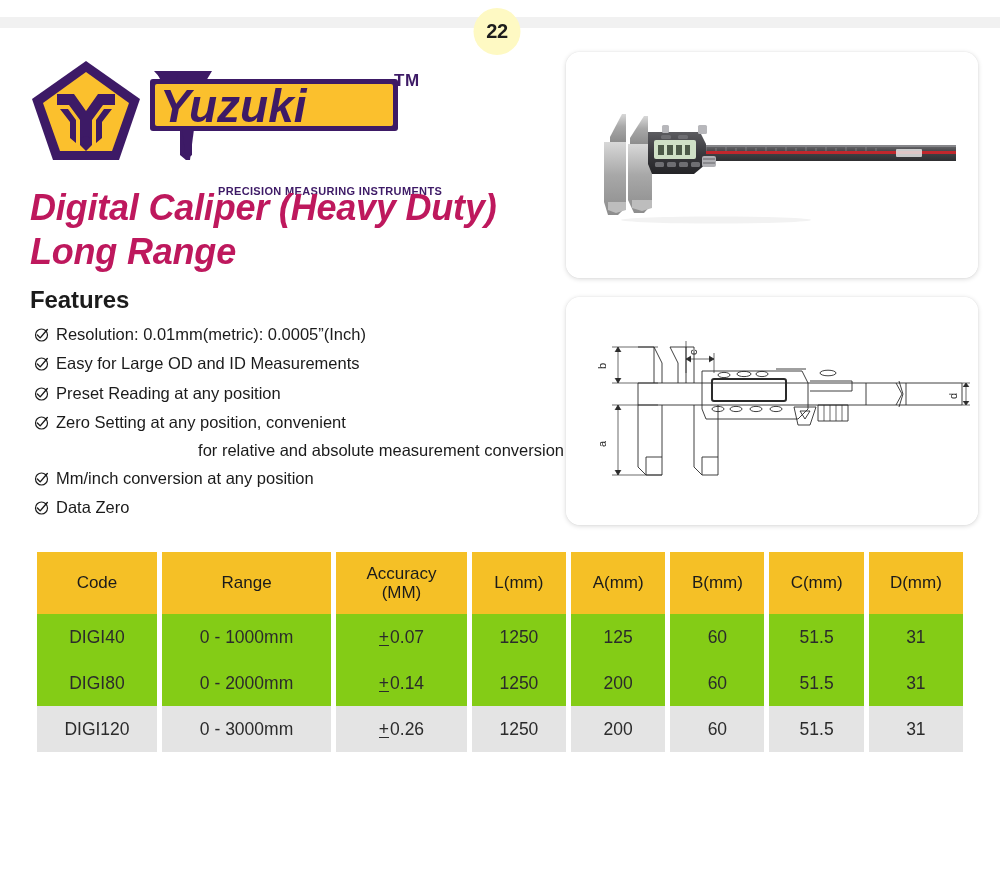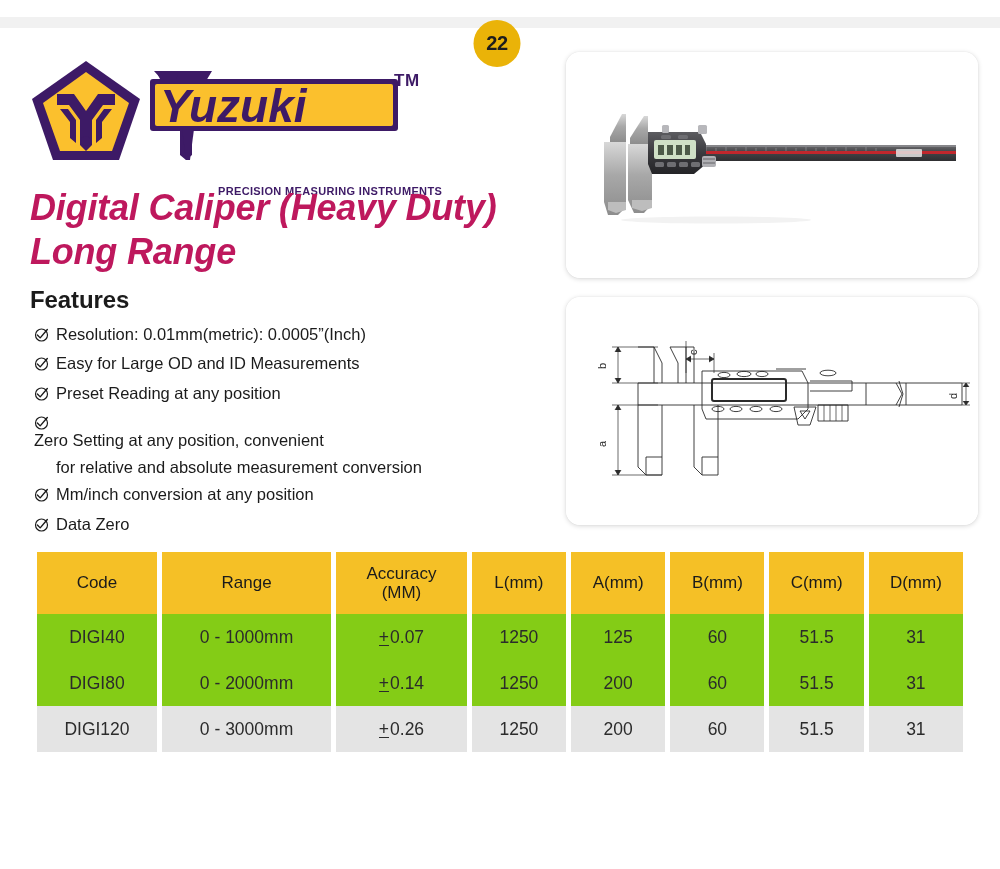--- a/index.html
+++ b/index.html
@@ -21,25 +21,25 @@
 
   
   .top-band {
     position: absolute;
     left: 0; top: 17px;
     width: 1000px; height: 11px;
     background: #f1f1f1;
   }
   .page-badge {
     position: absolute;
-    left: 497px; top: 20px;
+    left: 497px; top: 8px;
     transform: translateX(-50%);
     width: 47px; height: 47px;
     border-radius: 50%;
-    background: #eab308;
+    background: #fef9c3;
     display: flex;
     align-items: center;
     justify-content: center;
     font-size: 20px;
     font-weight: bold;
     color: #1d1d1d;
     letter-spacing: -0.3px;
   }
 
   
@@ -123,20 +123,21 @@
   }
   .feature-text { flex: 1 1 auto; }
   .feature-cont {
     display: block;
     padding-left: 22px;
     font-size: 16.5px;
     color: #1b1b1b;
     line-height: 1.02;
     margin-top: 10px;
     white-space: nowrap;
+    text-align: right;
   }
 
   
   .card {
     position: absolute;
     background: #ffffff;
     border-radius: 14px;
     box-shadow: 0 1px 5px rgba(0,0,0,0.16), 0 0 1px rgba(0,0,0,0.14);
     overflow: hidden;
   }
@@ -260,21 +261,21 @@
       <span class="feature-bullet">
         <svg width="15" height="15" viewBox="0 0 16 16">
             <circle cx="8" cy="8.5" r="6.4" fill="none" stroke="#1b1b1b" stroke-width="1.25"></circle>
             <path d="M3.6 8.6 L6.6 11.6 L14.2 2.6" fill="none" stroke="#1b1b1b" stroke-width="1.5" stroke-linecap="round" stroke-linejoin="round"></path>
           </svg>
       </span>
       <span class="feature-text">Preset Reading at any position</span>
     </li>
 
     <li class="feature-item" style="display:block; margin-bottom:11px;">
-      <span style="display:flex; align-items:flex-start;flex-direction:column;">
+      <span style="display:flex; align-items:flex-start;">
         <span class="feature-bullet">
           <svg width="15" height="15" viewBox="0 0 16 16">
               <circle cx="8" cy="8.5" r="6.4" fill="none" stroke="#1b1b1b" stroke-width="1.25"></circle>
               <path d="M3.6 8.6 L6.6 11.6 L14.2 2.6" fill="none" stroke="#1b1b1b" stroke-width="1.5" stroke-linecap="round" stroke-linejoin="round"></path>
             </svg>
         </span>
         <span class="feature-text">Zero Setting at any position, convenient</span>
       </span>
       <span class="feature-cont">for relative and absolute measurement conversion</span>
     </li>

